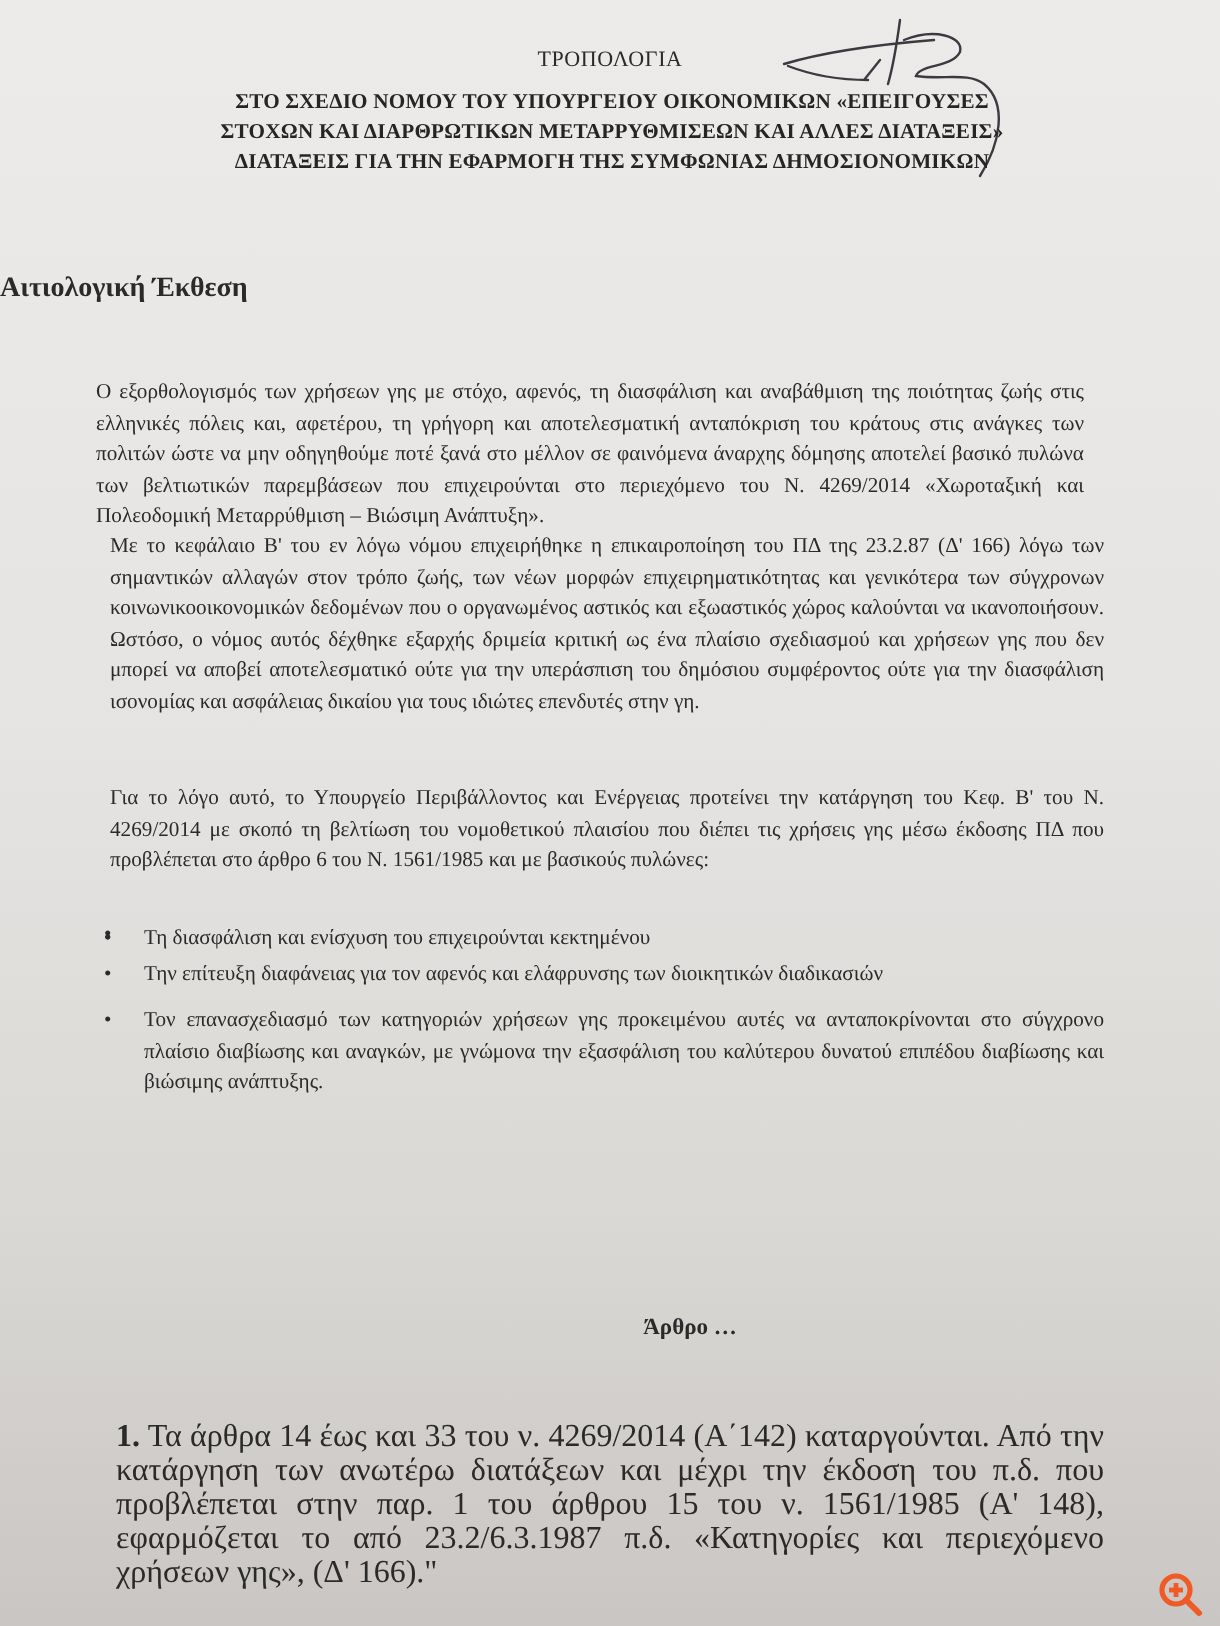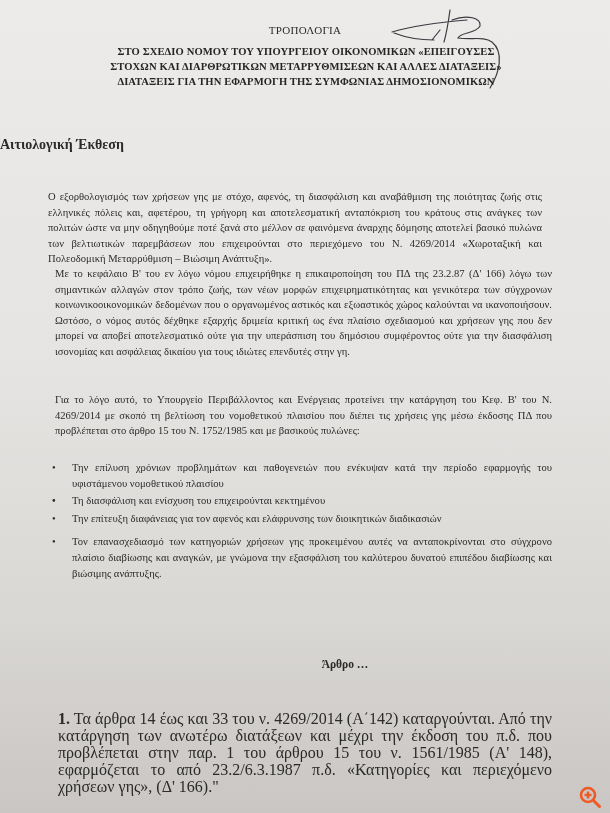--- a/index.html
+++ b/index.html
@@ -58,24 +58,24 @@
   <div class="subtitle">
     <div>ΣΤΟ ΣΧΕΔΙΟ ΝΟΜΟΥ ΤΟΥ ΥΠΟΥΡΓΕΙΟΥ ΟΙΚΟΝΟΜΙΚΩΝ «ΕΠΕΙΓΟΥΣΕΣ</div>
     <div>ΣΤΟΧΩΝ ΚΑΙ ΔΙΑΡΘΡΩΤΙΚΩΝ ΜΕΤΑΡΡΥΘΜΙΣΕΩΝ ΚΑΙ ΑΛΛΕΣ ΔΙΑΤΑΞΕΙΣ»</div>
     <div>ΔΙΑΤΑΞΕΙΣ ΓΙΑ ΤΗΝ ΕΦΑΡΜΟΓΗ ΤΗΣ ΣΥΜΦΩΝΙΑΣ ΔΗΜΟΣΙΟΝΟΜΙΚΩΝ</div>
   </div>
 
   <div class="section-heading">Αιτιολογική Έκθεση</div>
 
   <p class="para p1">Ο εξορθολογισμός των χρήσεων γης με στόχο, αφενός, τη διασφάλιση και αναβάθμιση της ποιότητας ζωής στις ελληνικές πόλεις και, αφετέρου, τη γρήγορη και αποτελεσματική ανταπόκριση του κράτους στις ανάγκες των πολιτών ώστε να μην οδηγηθούμε ποτέ ξανά στο μέλλον σε φαινόμενα άναρχης δόμησης αποτελεί βασικό πυλώνα των βελτιωτικών παρεμβάσεων που επιχειρούνται στο περιεχόμενο του Ν. 4269/2014 «Χωροταξική και Πολεοδομική Μεταρρύθμιση – Βιώσιμη Ανάπτυξη».</p>
   <p class="para p2">Με το κεφάλαιο Β' του εν λόγω νόμου επιχειρήθηκε η επικαιροποίηση του ΠΔ της 23.2.87 (Δ' 166) λόγω των σημαντικών αλλαγών στον τρόπο ζωής, των νέων μορφών επιχειρηματικότητας και γενικότερα των σύγχρονων κοινωνικοοικονομικών δεδομένων που ο οργανωμένος αστικός και εξωαστικός χώρος καλούνται να ικανοποιήσουν. Ωστόσο, ο νόμος αυτός δέχθηκε εξαρχής δριμεία κριτική ως ένα πλαίσιο σχεδιασμού και χρήσεων γης που δεν μπορεί να αποβεί αποτελεσματικό ούτε για την υπεράσπιση του δημόσιου συμφέροντος ούτε για την διασφάλιση ισονομίας και ασφάλειας δικαίου για τους ιδιώτες επενδυτές στην γη.</p>
-  <p class="para p3">Για το λόγο αυτό, το Υπουργείο Περιβάλλοντος και Ενέργειας προτείνει την κατάργηση του Κεφ. Β' του Ν. 4269/2014 με σκοπό τη βελτίωση του νομοθετικού πλαισίου που διέπει τις χρήσεις γης μέσω έκδοσης ΠΔ που προβλέπεται στο άρθρο 15 του Ν. 1752/1985 και με βασικούς πυλώνες:</p>
+  <p class="para p3">Για το λόγο αυτό, το Υπουργείο Περιβάλλοντος και Ενέργειας προτείνει την κατάργηση του Κεφ. Β' του Ν. 4269/2014 με σκοπό τη βελτίωση του νομοθετικού πλαισίου που διέπει τις χρήσεις γης μέσω έκδοσης ΠΔ που προβλέπεται στο άρθρο 6 του Ν. 1561/1985 και με βασικούς πυλώνες:</p>
 
   <ul class="bullets">
-    <li class="b1"><span class="dot">•</span><span>Την επίλυση χρόνιων προβλημάτων και παθογενειών που ενέκυψαν κατά την περίοδο εφαρμογής του υφιστάμενου νομοθετικού πλαισίου</span></li>
+    <li class="b1"><span class="dot">•</span></li>
     <li class="b2"><span class="dot">•</span></li>
     <li class="b3"><span class="dot">•</span><span>Τη διασφάλιση και ενίσχυση του επιχειρούνται κεκτημένου</span></li>
     <li class="b4"><span class="dot">•</span><span>Την επίτευξη διαφάνειας για τον αφενός και ελάφρυνσης των διοικητικών διαδικασιών</span></li>
     <li class="b5"><span class="dot">•</span><span>Τον επανασχεδιασμό των κατηγοριών χρήσεων γης προκειμένου αυτές να ανταποκρίνονται στο σύγχρονο πλαίσιο διαβίωσης και αναγκών, με γνώμονα την εξασφάλιση του καλύτερου δυνατού επιπέδου διαβίωσης και βιώσιμης ανάπτυξης.</span></li>
   </ul>
 
   <div class="article-heading">Άρθρο …</div>
 
   <p class="para p4"><span class="num">1.</span><span> Τα άρθρα 14 έως και 33 του ν. 4269/2014 (Α΄142) καταργούνται. Από την κατάργηση των ανωτέρω διατάξεων και μέχρι την έκδοση του π.δ. που προβλέπεται στην παρ. 1 του άρθρου 15 του ν. 1561/1985 (Α' 148), εφαρμόζεται το από 23.2/6.3.1987 π.δ. «Κατηγορίες και περιεχόμενο χρήσεων γης», (Δ' 166)."</span></p>
 

